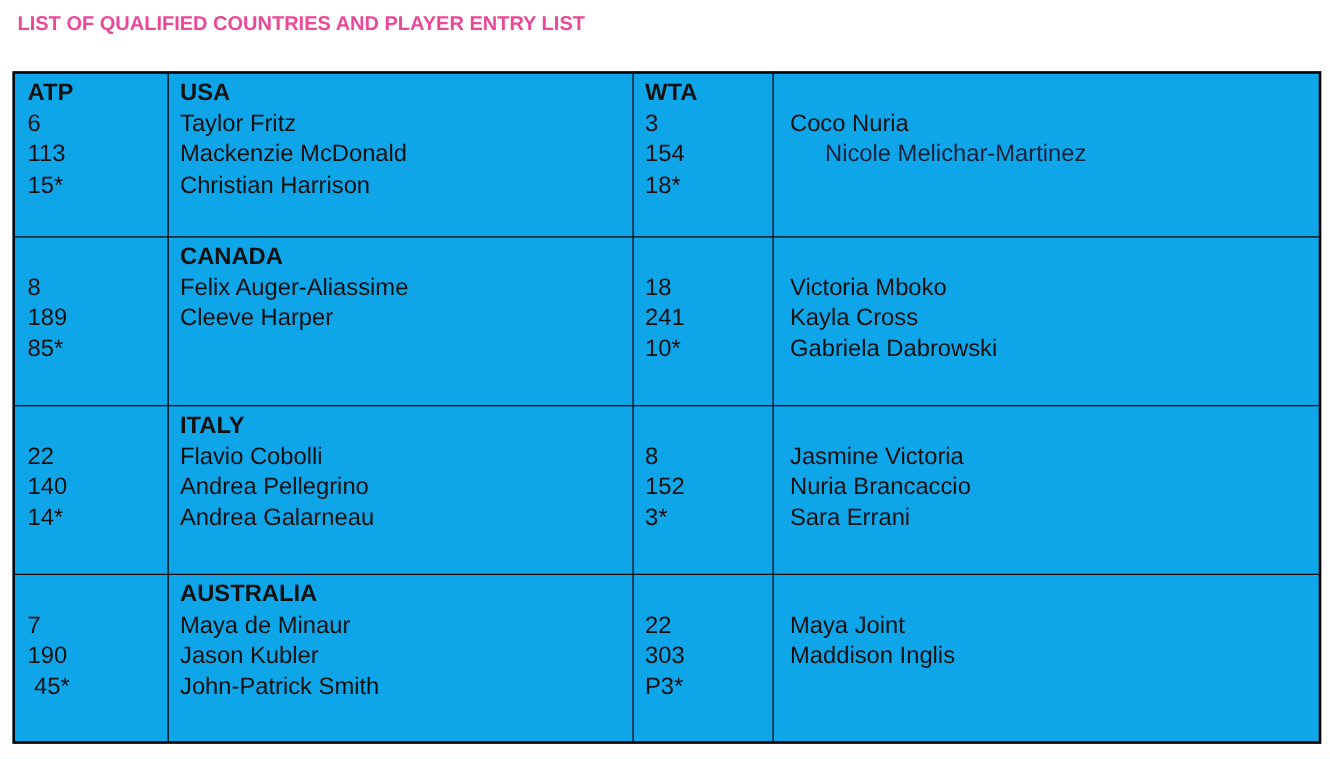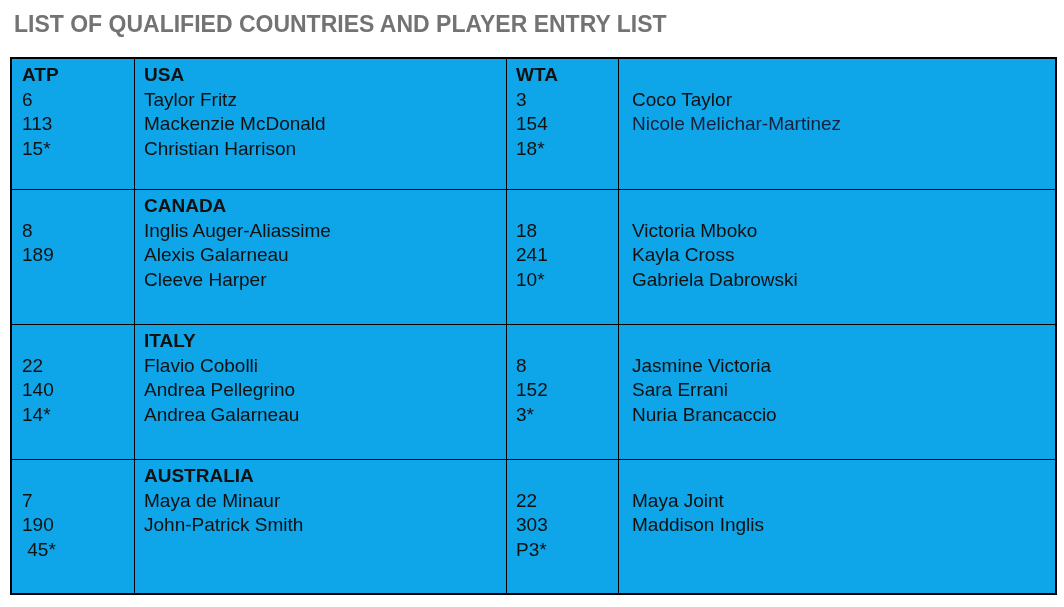--- a/index.html
+++ b/index.html
@@ -10,24 +10,24 @@
     height: 607px;
     font-family: "Liberation Sans", sans-serif;
     color: #111111;
     position: relative;
     overflow: hidden;
   }
   .page-title {
     position: absolute;
     left: 14px;
     top: 11px;
-    font-size: 23px;
+    font-size: 16px;
     font-weight: bold;
     white-space: pre;
-    color: #737373;
+    color: #ec4899;
   }
   .entry-table {
     position: absolute;
     left: 10px;
     top: 57px;
     width: 1043px;
     height: 534px;
     border: 2px solid #000000;
     display: grid;
     grid-template-columns: 123px 372px 112px 1fr;
@@ -75,33 +75,33 @@
     <div class="line">Christian Harrison</div>
   </div>
   <div class="cell c3">
     <div class="line bold">WTA</div>
     <div class="line">3</div>
     <div class="line">154</div>
     <div class="line">18*</div>
   </div>
   <div class="cell c4">
     <div class="line"></div>
-    <div class="line">Coco Taylor</div>
-    <div class="line" style="color: rgb(22, 33, 60);">Nicole Melichar-Martinez</div>
+    <div class="line">Coco Nuria</div>
+    <div class="line" style="color: rgb(22, 33, 60); margin-left: 28px;">Nicole Melichar-Martinez</div>
   </div>
 
   <div class="cell c1">
     <div class="line"></div>
     <div class="line">8</div>
     <div class="line">189</div>
+    <div class="line">85*</div>
   </div>
   <div class="cell c2">
     <div class="line bold">CANADA</div>
-    <div class="line">Inglis Auger-Aliassime</div>
-    <div class="line">Alexis Galarneau</div>
+    <div class="line">Felix Auger-Aliassime</div>
     <div class="line">Cleeve Harper</div>
   </div>
   <div class="cell c3">
     <div class="line"></div>
     <div class="line">18</div>
     <div class="line">241</div>
     <div class="line">10*</div>
   </div>
   <div class="cell c4">
     <div class="line"></div>
@@ -124,33 +124,34 @@
   </div>
   <div class="cell c3">
     <div class="line"></div>
     <div class="line">8</div>
     <div class="line">152</div>
     <div class="line">3*</div>
   </div>
   <div class="cell c4">
     <div class="line"></div>
     <div class="line">Jasmine Victoria</div>
+    <div class="line">Nuria Brancaccio</div>
     <div class="line">Sara Errani</div>
-    <div class="line">Nuria Brancaccio</div>
   </div>
 
   <div class="cell c1">
     <div class="line"></div>
     <div class="line">7</div>
     <div class="line">190</div>
     <div class="line"> 45*</div>
   </div>
   <div class="cell c2">
     <div class="line bold">AUSTRALIA</div>
     <div class="line">Maya de Minaur</div>
+    <div class="line">Jason Kubler</div>
     <div class="line">John-Patrick Smith</div>
   </div>
   <div class="cell c3">
     <div class="line"></div>
     <div class="line">22</div>
     <div class="line">303</div>
     <div class="line">P3*</div>
   </div>
   <div class="cell c4">
     <div class="line"></div>

